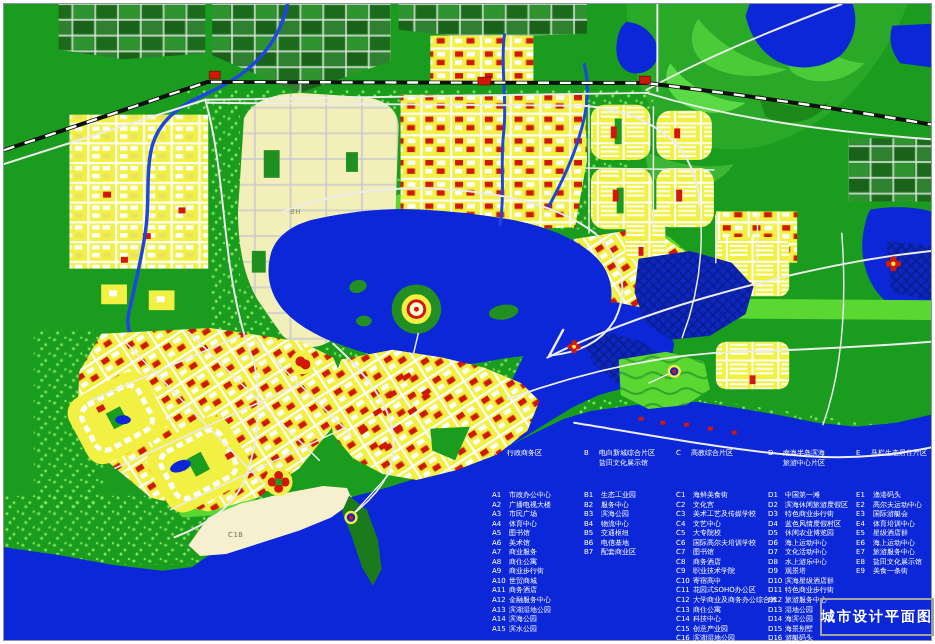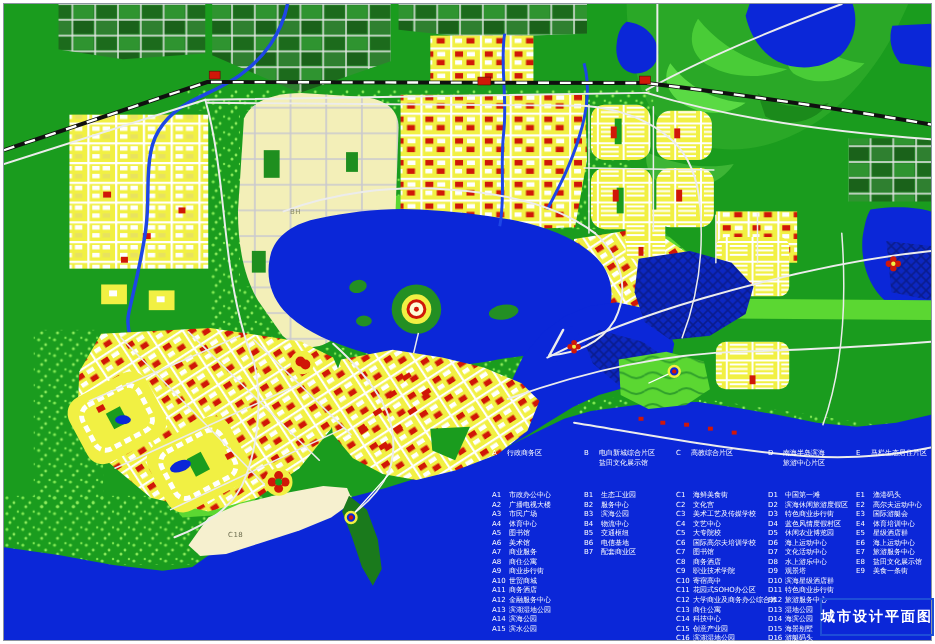--- a/index.html
+++ b/index.html
@@ -10,21 +10,21 @@
   .maplabel{position:absolute;font-size:7px;line-height:8px;letter-spacing:.5px;z-index:5;padding-left:20px;}
   #legend{position:absolute;left:492px;top:449px;width:440px;display:flex;z-index:6;color:#ffffff;}
   .lcol{flex:0 0 auto;}
   .lhead{display:flex;min-height:22px;font-size:7px;line-height:9.6px;}
   .lcode{width:15px;flex:0 0 auto;}
   .lname div{white-space:nowrap;}
   .litems{margin-top:20px;}
   .lrow{display:flex;font-size:7px;line-height:9.55px;}
   .licode{width:17px;flex:0 0 auto;}
   .lilabel{white-space:nowrap;}
-  #titlebox{position:absolute;left:820px;top:598px;width:110px;height:34px;border:2px solid #1d4ed8;
+  #titlebox{position:absolute;left:820px;top:598px;width:110px;height:34px;border:2px solid #a3a3a3;
             display:flex;align-items:center;justify-content:center;z-index:7;}
   #titlebox span{color:#ffffff;font-size:14px;font-weight:bold;letter-spacing:2px;white-space:nowrap;}
 </style>
 </head>
 <body>
 
 <div id="frame">
   <div id="maparea">
   <svg viewBox="0 0 935 644" preserveAspectRatio="none">
     <defs>

